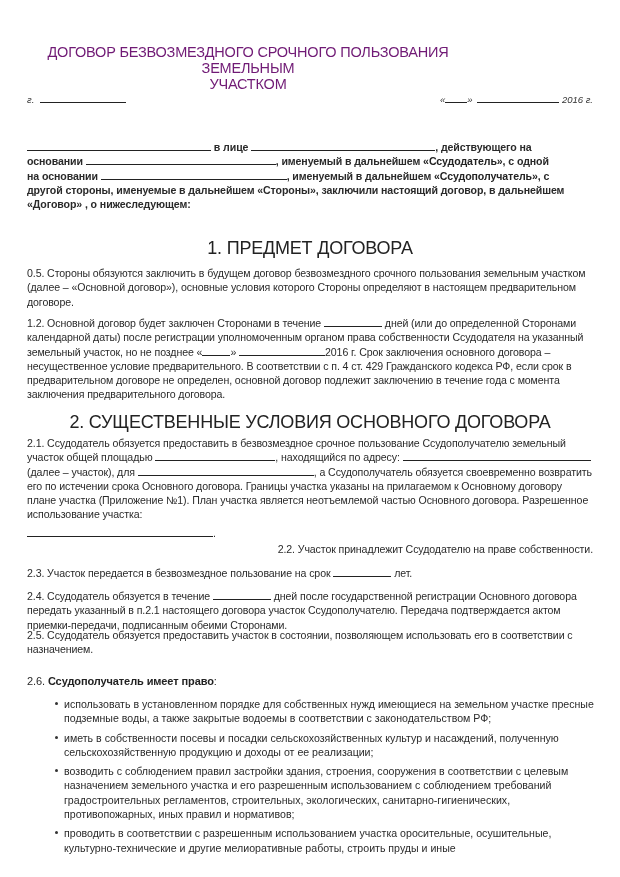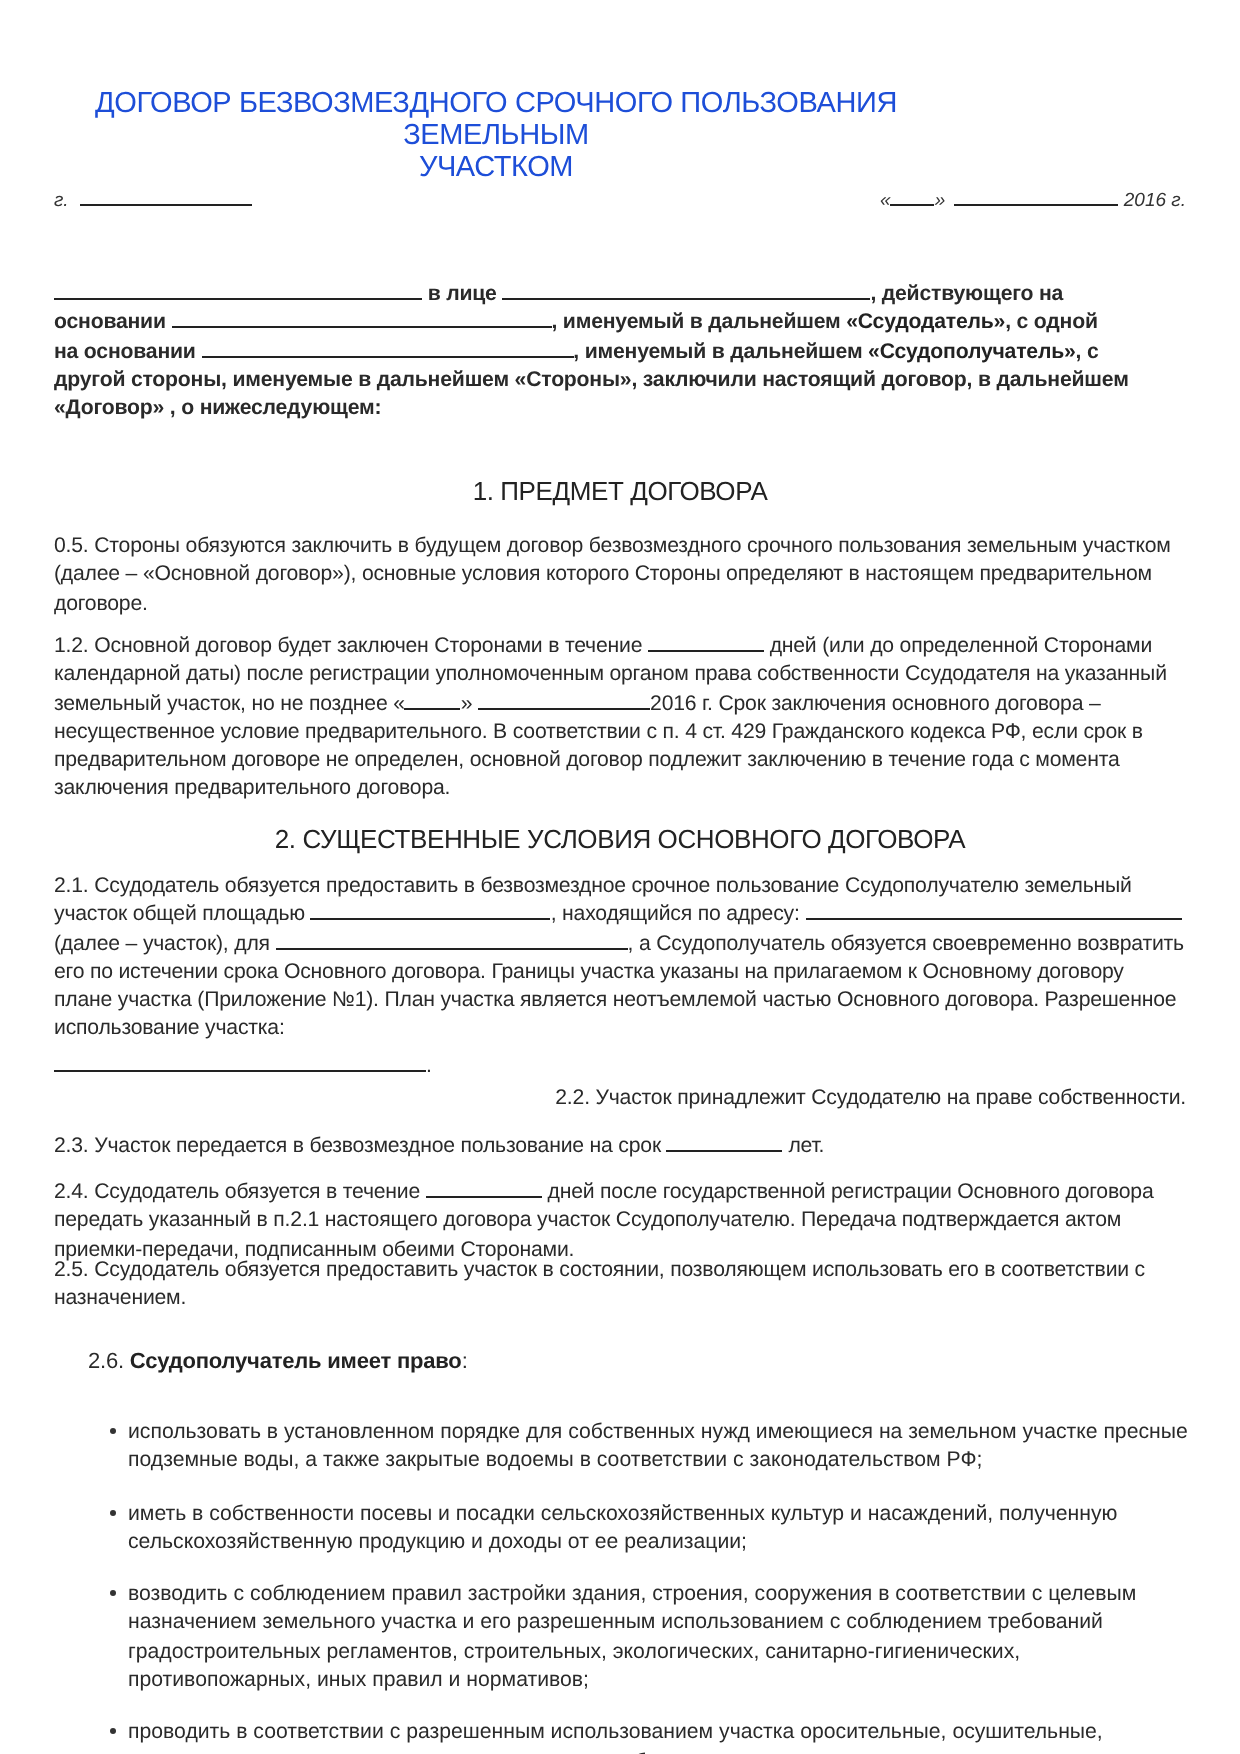--- a/index.html
+++ b/index.html
@@ -23,21 +23,21 @@
       height: 877px;
     }
     .title {
       position: absolute;
       left: 0;
       top: 44px;
       width: 496px;
       text-align: center;
       font-size: 14.5px;
       line-height: 16px;
-      color: #1d4ed8;
+      color: #701a75;
       letter-spacing: -0.2px;
     }
     .place-date {
       position: absolute;
       top: 93px;
       left: 27px;
       width: 566px;
       font-size: 9.5px;
       font-style: italic;
       color: #333;
@@ -58,40 +58,39 @@
       line-height: 14.3px;
       color: #2a2a2a;
       letter-spacing: -0.1px;
     }
     .text b { color: #222; }
     .heading {
       position: absolute;
       left: 0;
       width: 620px;
       text-align: center;
-      font-size: 13px;
+      font-size: 18px;
       color: #222;
       letter-spacing: -0.2px;
     }
     .bullets {
       position: absolute;
       left: 55px;
       width: 540px;
       font-size: 10.6px;
       line-height: 14.3px;
       color: #2a2a2a;
       margin: 0;
       padding: 0;
       list-style: none;
     }
     .bullets li {
       position: relative;
       padding-left: 9px;
       margin-bottom: 5px;
-      margin-top: 12px;
     }
     .bullets li .dot {
       position: absolute;
       left: 0;
       top: 5px;
       width: 3px;
       height: 3px;
       background: #333;
       border-radius: 50%;
     }
@@ -171,21 +170,21 @@
   </div>
 
   <div class="text" style="top:589px;">
     <span>2.4. Ссудодатель обязуется в течение</span>
     <span class="blank" style="width:58px;"></span>
     <span>дней после государственной регистрации Основного договора передать указанный в п.2.1 настоящего договора участок Ссудополучателю. Передача подтверждается актом приемки-передачи, подписанным обеими Сторонами.</span>
   </div>
 
   <div class="text" style="top:628px;">2.5. Ссудодатель обязуется предоставить участок в состоянии, позволяющем использовать его в соответствии с назначением.</div>
 
-  <div class="text" style="top:674px;font-size:11px;margin-left:17px;">
+  <div class="text" style="top:674px;font-size:11px;">
     <span>2.6.</span>
     <b>Ссудополучатель имеет право</b><span>:</span>
   </div>
 
   <ul class="bullets" style="top:697px;">
     <li><span class="dot"></span><span>использовать в установленном порядке для собственных нужд имеющиеся на земельном участке пресные подземные воды, а также закрытые водоемы в соответствии с законодательством РФ;</span></li>
     <li><span class="dot"></span><span>иметь в собственности посевы и посадки сельскохозяйственных культур и насаждений, полученную сельскохозяйственную продукцию и доходы от ее реализации;</span></li>
     <li><span class="dot"></span><span>возводить с соблюдением правил застройки здания, строения, сооружения в соответствии с целевым назначением земельного участка и его разрешенным использованием с соблюдением требований градостроительных регламентов, строительных, экологических, санитарно-гигиенических, противопожарных, иных правил и нормативов;</span></li>
     <li><span class="dot"></span><span>проводить в соответствии с разрешенным использованием участка оросительные, осушительные, культурно-технические и другие мелиоративные работы, строить пруды и иные</span></li>
   </ul>

